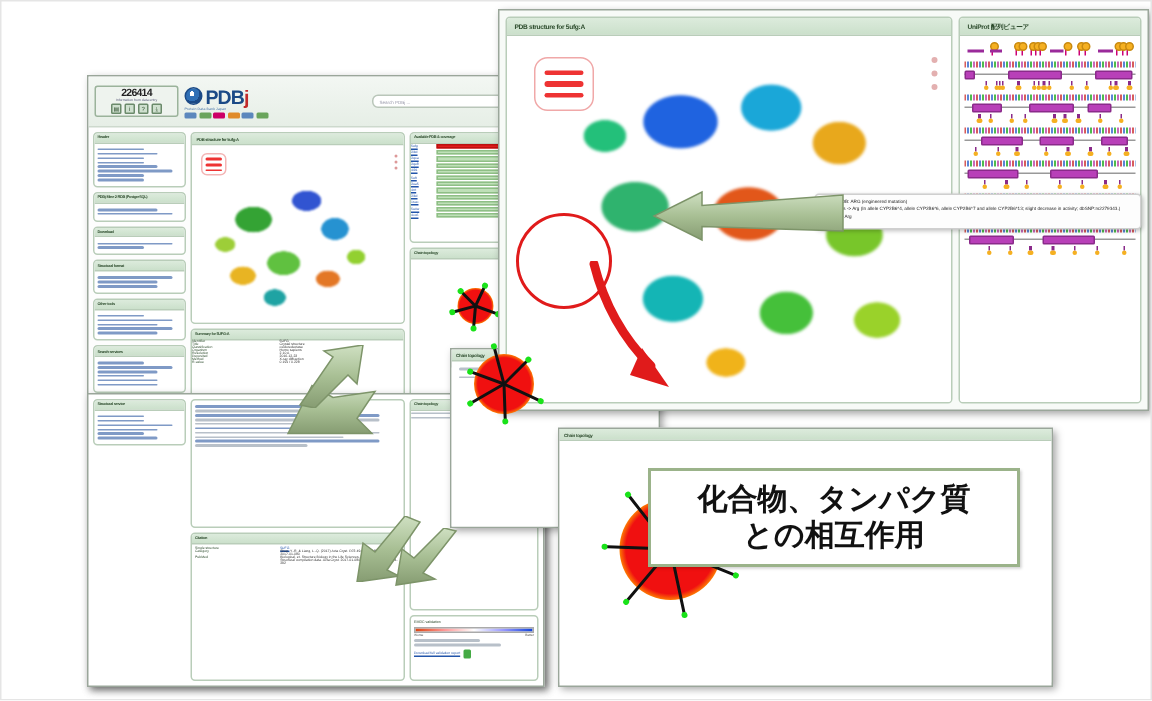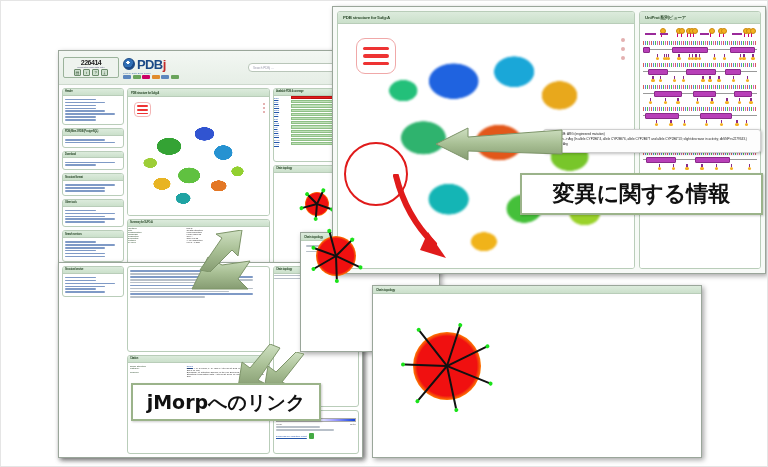--- a/index.html
+++ b/index.html
@@ -851,23 +851,20 @@
       <linearGradient id="gg5" x1="0" y1="0" x2="0" y2="1">
         <stop offset="0" stop-color="#cfe0c2"></stop>
           <stop offset="0.5" stop-color="#a8bf94"></stop>
           <stop offset="1" stop-color="#869c72"></stop>
       </linearGradient>
     </defs>
     <path d="M56 2 L34 30 L42 34 L16 38 L20 14 L28 20 L48 0 Z" fill="url(#gg5)" stroke="#7d9469" stroke-width="1"></path>
   </svg>
 
 
-  <div class="callout" id="co-jmorp">
-    <span>jMorpへのリンク</span>
+
+
+  <div class="callout" id="co-inter">
+    <span>化合物、タンパク質<br>との相互作用</span>
   </div>
-
-  <div class="callout" id="co-mut">
-    <span>変異に関する情報</span>
-  </div>
-
 
   <div id="slide-frame"></div>
 </div>
 
 </body></html>

